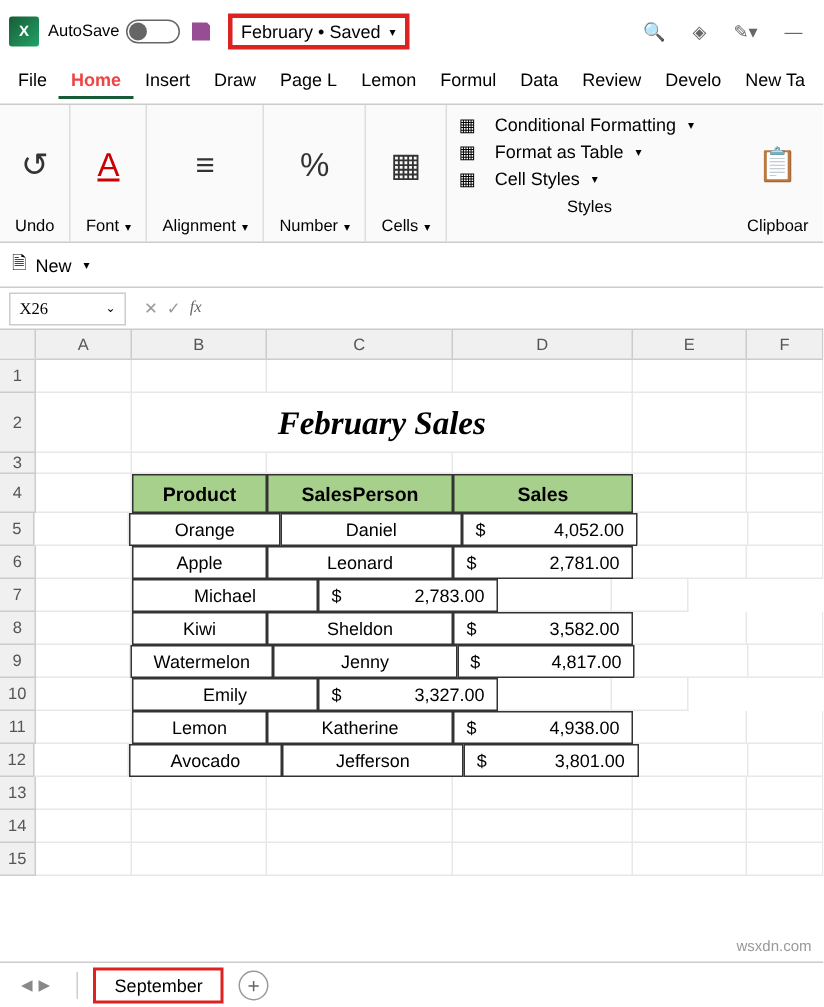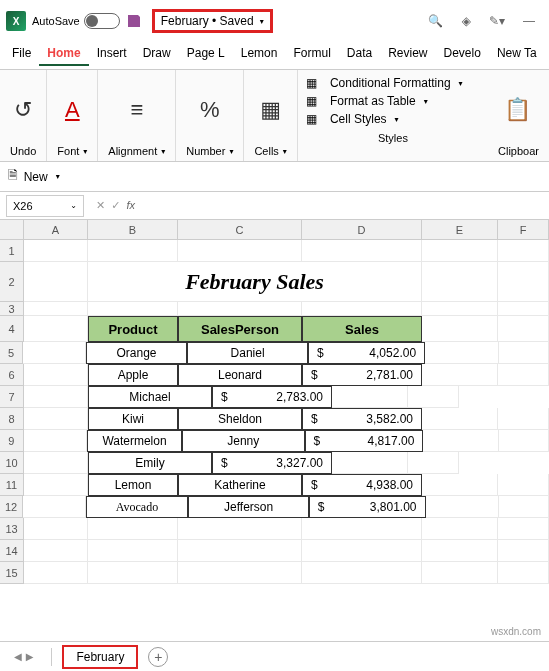--- a/index.html
+++ b/index.html
@@ -28,21 +28,21 @@
     .big-icon { font-size: 22px; color: #333; }
     .styles-group { flex: 1; padding: 4px 8px; }
     .styles-row { display: flex; align-items: center; gap: 6px; font-size: 12px; padding: 2px 0; }
     .styles-icon { width: 18px; height: 14px; display: inline-block; }
     .caret { font-size: 8px; margin-left: 2px; }
     
     
     .toolbar2 { height: 30px; display: flex; align-items: center; padding: 0 8px; border-bottom: 1px solid #ccc; gap: 6px; font-size: 12px; }
     
     
-    .formula-row { display: flex; height: 28px; align-items: center; border-bottom: 1px solid #ccc; }
+    .formula-row { display: flex; height: 28px; align-items: center; border-bottom: 1px solid #ccc; font-family: Liberation Serif, serif; }
     .name-box { width: 78px; border: 1px solid #ccc; margin: 2px 6px; height: 22px; display: flex; align-items: center; padding: 0 6px; font-size: 11px; }
     .name-caret { margin-left: auto; font-size: 8px; }
     .fx-icons { display: flex; gap: 6px; color: #999; padding: 0 6px; font-size: 11px; }
     .fx-label { font-style: italic; color: #666; }
     
     
     .sheet { flex: 1; overflow: hidden; display: flex; flex-direction: column; }
     .col-headers { display: flex; height: 20px; background: #f0f0f0; border-bottom: 1px solid #ccc; }
     .corner { width: 24px; border-right: 1px solid #ccc; background: #f0f0f0; }
     .col-h { border-right: 1px solid #ccc; text-align: center; font-size: 11px; line-height: 20px; color: #555; }
@@ -325,21 +325,21 @@
         <div class="cell money-cell cD" style="width: 120px;">
           <span>$</span>
           <span>4,938.00</span>
         </div>
         <div class="cell cE" style="width: 76px;"></div>
         <div class="cell cF" style="width: 51px;"></div>
       </div>
       <div class="row" style="height: 22px;">
         <div class="row-h" style="line-height: 22px;">12</div>
         <div class="cell cA" style="width: 64px;"></div>
-        <div class="cell data-cell cB" style="width: 106px; font-family: Liberation Serif, serif;">Avocado</div>
+        <div class="cell data-cell cB" style="width: 106px;">Avocado</div>
         <div class="cell data-cell cC" style="width: 124px;">Jefferson</div>
         <div class="cell money-cell cD" style="width: 120px;">
           <span>$</span>
           <span>3,801.00</span>
         </div>
         <div class="cell cE" style="width: 76px;"></div>
         <div class="cell cF" style="width: 51px;"></div>
       </div>
       <div class="row">
         <div class="row-h">13</div>
@@ -371,18 +371,18 @@
     </div>
 </div>
 
 <div class="sheet-tabs">
   <div class="nav-arrows">
       <span>◀</span>
       <span>▶</span>
     </div>
   <div style="border-left:1px solid #ccc;height:18px;margin:0 6px"></div>
   <div class="tab">
-      <span>February</span>
+      <span>September</span>
     </div>
   <div class="plus-tab">+</div>
 </div>
 
 <div class="watermark">wsxdn.com</div>
 
 </body></html>

